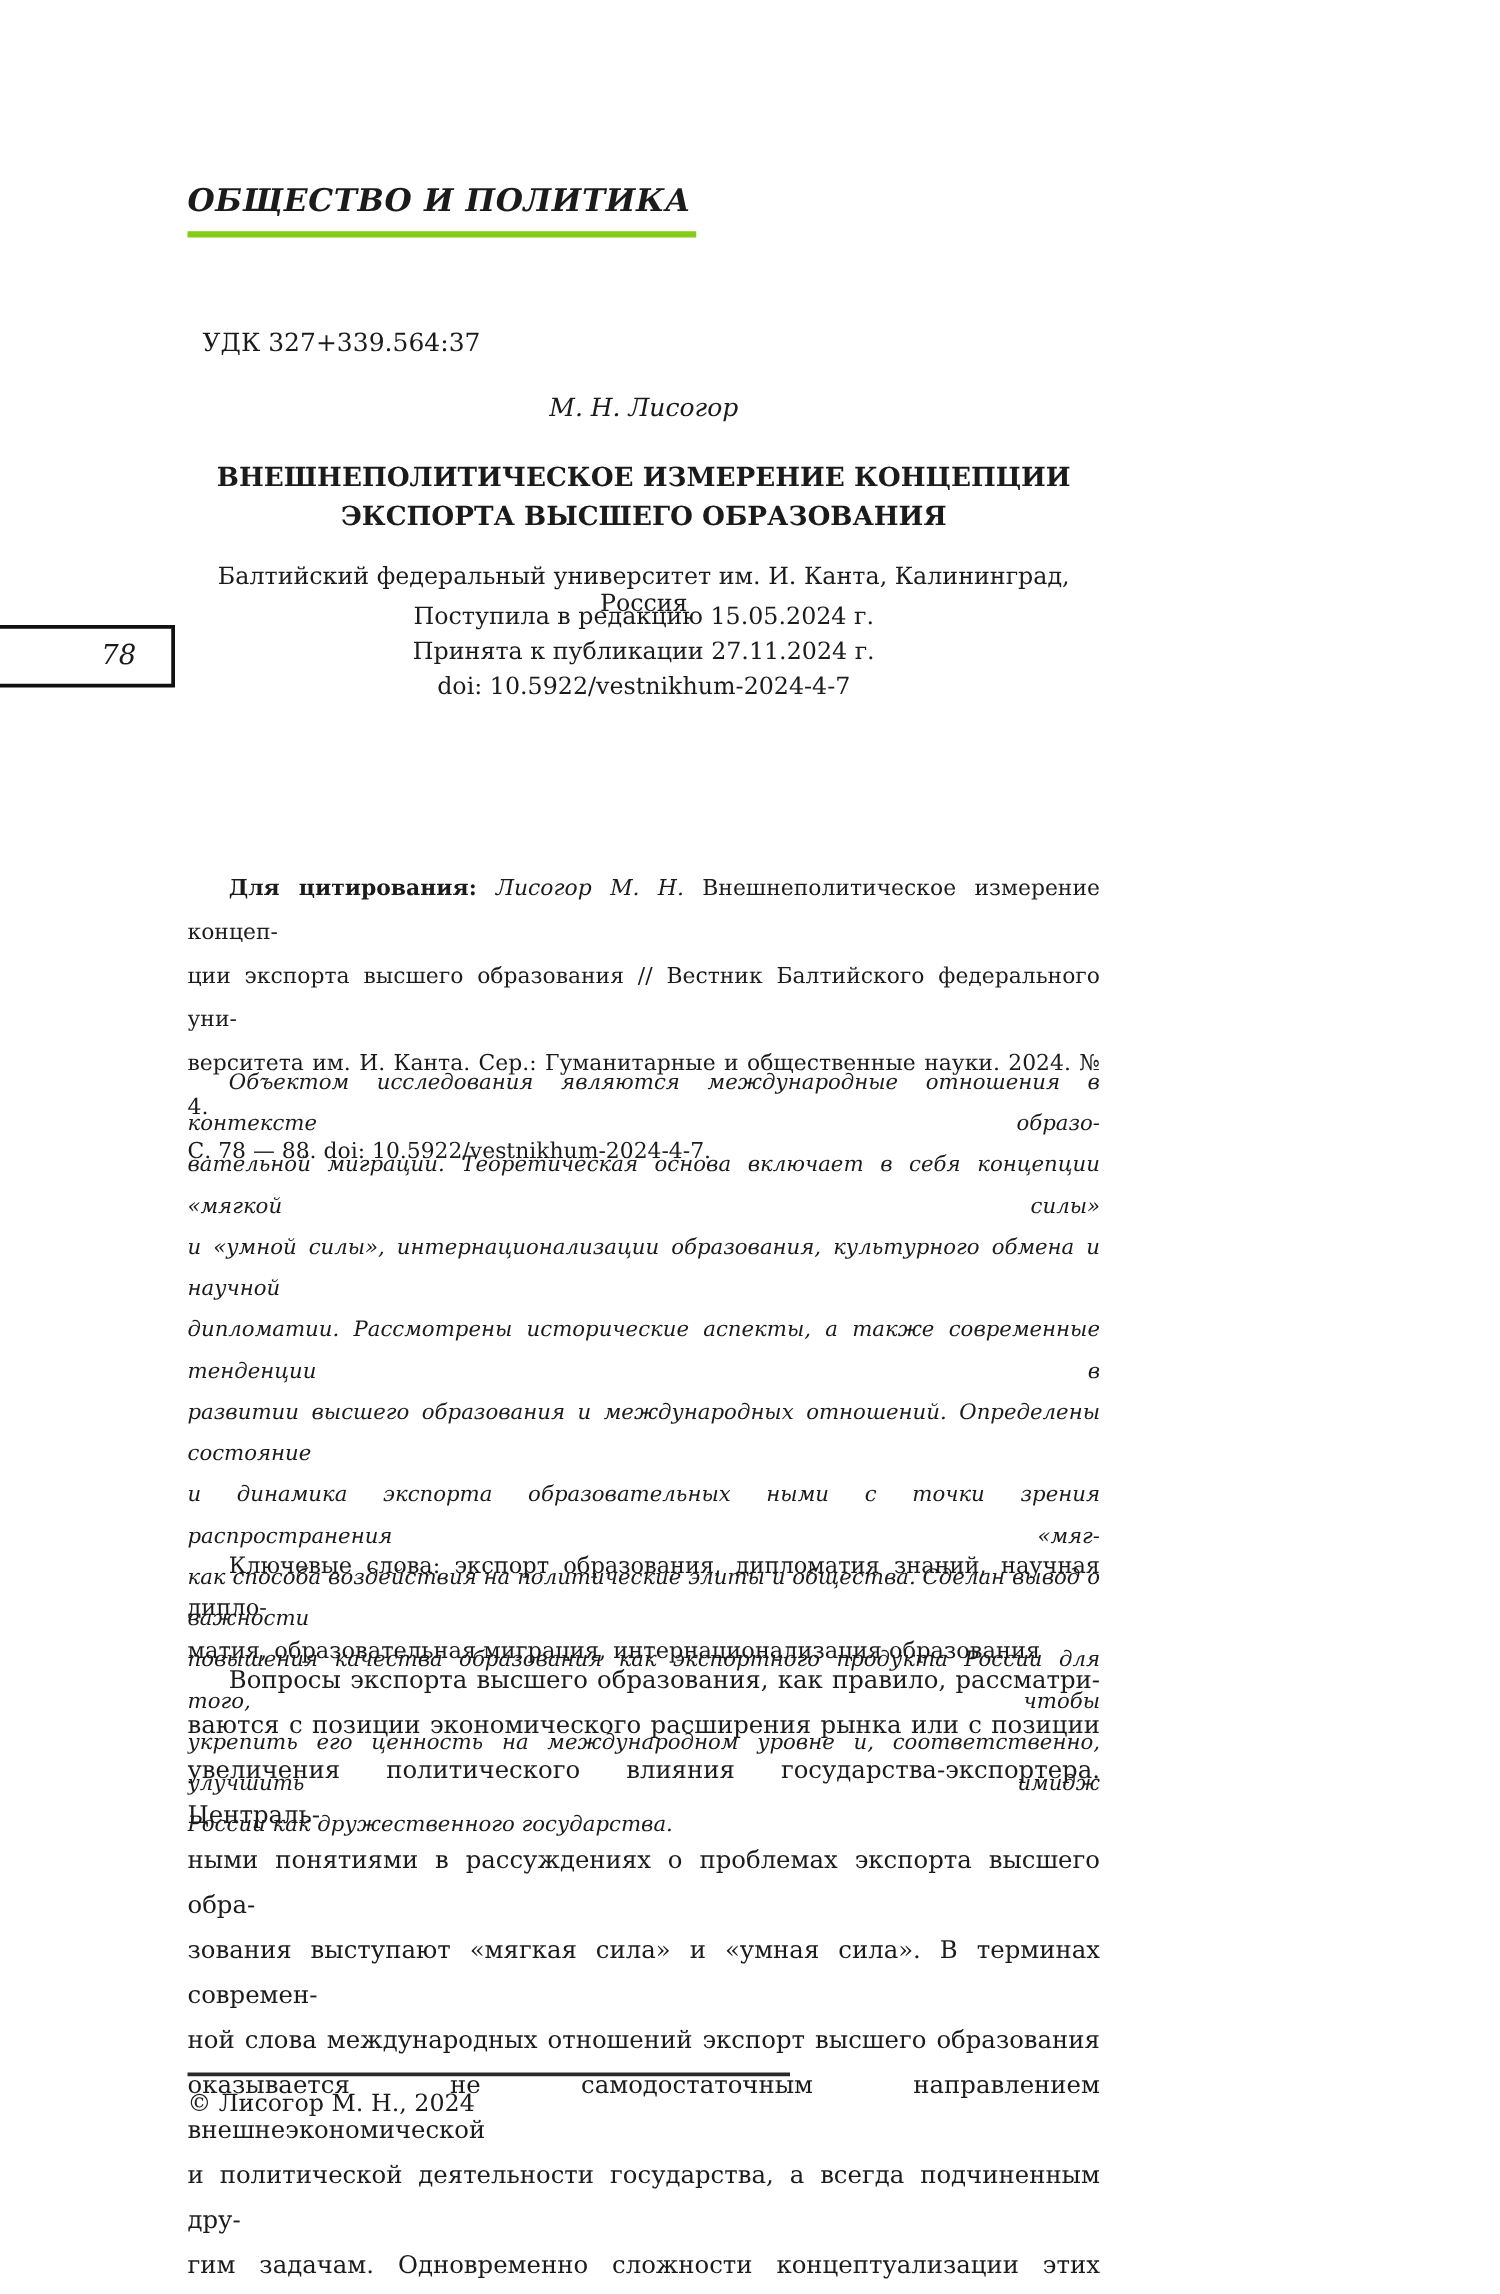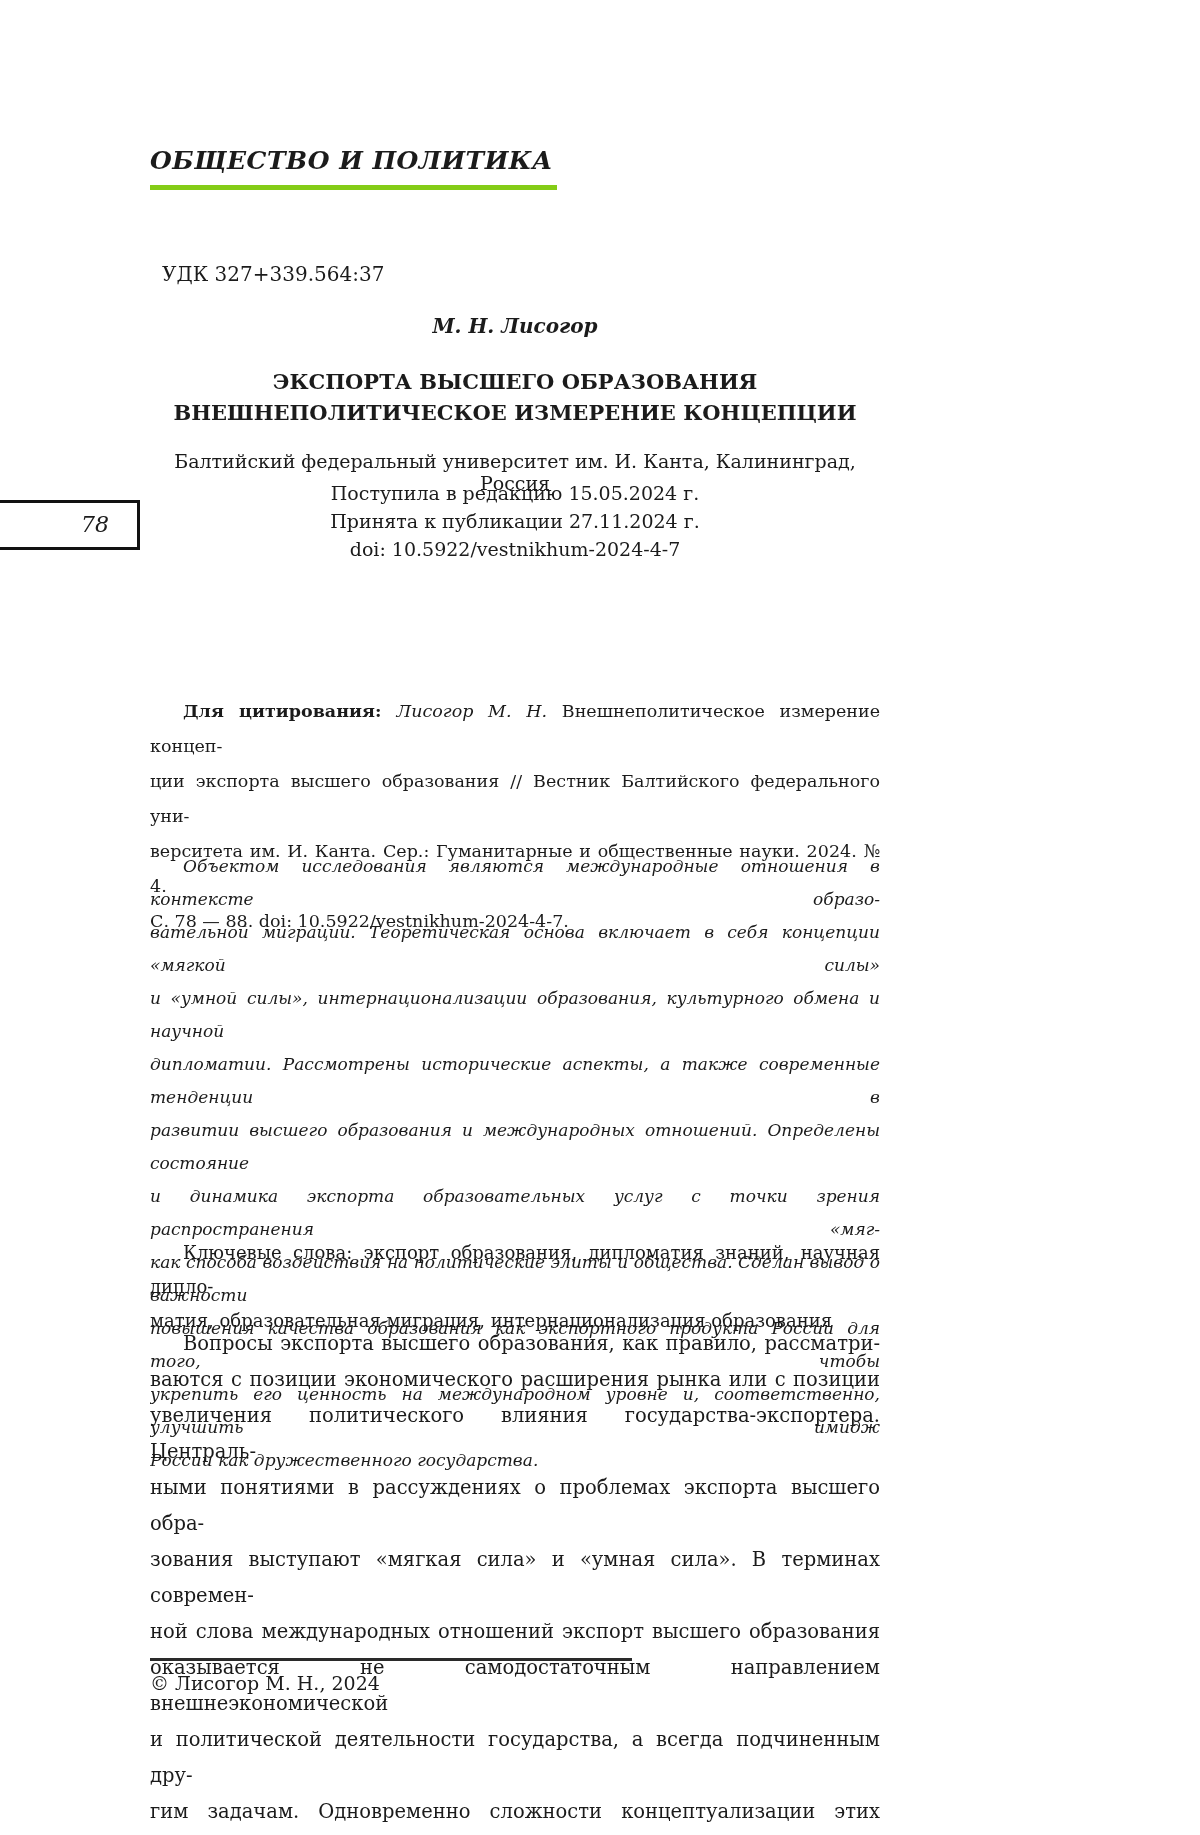--- a/index.html
+++ b/index.html
@@ -30,21 +30,21 @@
   .section-header .hd {
     display: inline-block;
     padding: 0 4px 10px 0;
     border-bottom: 5px solid #84cc16;
   }
 
   .udc { top: 262px; font-size: 20px; margin-left: 12px; }
 
   .author-line {
     top: 314px; text-align: center;
-    font-size: 20px; font-weight: bold; font-style: italic;
+    font-size: 20px; font-weight: normal; font-style: italic;
   }
 
   .title-block {
     top: 366px; text-align: center;
     font-size: 21px; font-weight: bold; line-height: 31px;
   }
 
   .affiliation { top: 450px; text-align: center; font-size: 19px; }
   .meta-received { top: 482px; text-align: center; font-size: 19px; }
   .meta-accepted { top: 510px; text-align: center; font-size: 19px; }
@@ -102,22 +102,22 @@
 
   <div class="abs col section-header">
     <span class="hd">ОБЩЕСТВО И ПОЛИТИКА</span>
   </div>
 
   <div class="abs col udc">УДК 327+339.564:37</div>
 
   <div class="abs col author-line">М. Н. Лисогор</div>
 
   <div class="abs col title-block">
+    <div>ВНЕШНЕПОЛИТИЧЕСКОЕ ИЗМЕРЕНИЕ КОНЦЕПЦИИ</div>
     <div>ЭКСПОРТА ВЫСШЕГО ОБРАЗОВАНИЯ</div>
-    <div>ВНЕШНЕПОЛИТИЧЕСКОЕ ИЗМЕРЕНИЕ КОНЦЕПЦИИ</div>
   </div>
 
   <div class="abs pagebox">
     <span class="num">78</span>
   </div>
 
   <div class="abs col affiliation">Балтийский федеральный университет им. И. Канта, Калининград, Россия</div>
   <div class="abs col meta-received">Поступила в редакцию 15.05.2024 г.</div>
   <div class="abs col meta-accepted">Принята к публикации 27.11.2024 г.</div>
   <div class="abs col meta-doi">doi: 10.5922/vestnikhum-2024-4-7</div>
@@ -132,21 +132,21 @@
         <div class="tline">С. 78 — 88. doi: 10.5922/vestnikhum-2024-4-7.</div>
       </div>
   </div>
 
   <div class="abs col abstract-block indent-first no-just-last">
       <div class="tline">Объектом исследования являются международные отношения в контексте образо-</div>
       <div class="tline">вательной миграции. Теоретическая основа включает в себя концепции «мягкой силы»</div>
       <div class="tline">и «умной силы», интернационализации образования, культурного обмена и научной</div>
       <div class="tline">дипломатии. Рассмотрены исторические аспекты, а также современные тенденции в</div>
       <div class="tline">развитии высшего образования и международных отношений. Определены состояние</div>
-      <div class="tline">и динамика экспорта образовательных услуг с точки зрения распространения «мяг-</div>
+      <div class="tline">и динамика экспорта образовательных ными с точки зрения распространения «мяг-</div>
       <div class="tline">как способа воздействия на политические элиты и общества. Сделан вывод о важности</div>
       <div class="tline">повышения качества образования как экспортного продукта России для того, чтобы</div>
       <div class="tline">укрепить его ценность на международном уровне и, соответственно, улучшить имидж</div>
       <div class="tline">России как дружественного государства.</div>
     </div>
 
   <div class="abs col keywords-block">
     <div class="tline ind">
       <span class="bold">Ключевые слова</span><span>: экспорт образования, дипломатия знаний, научная дипло-</span>
     </div>

